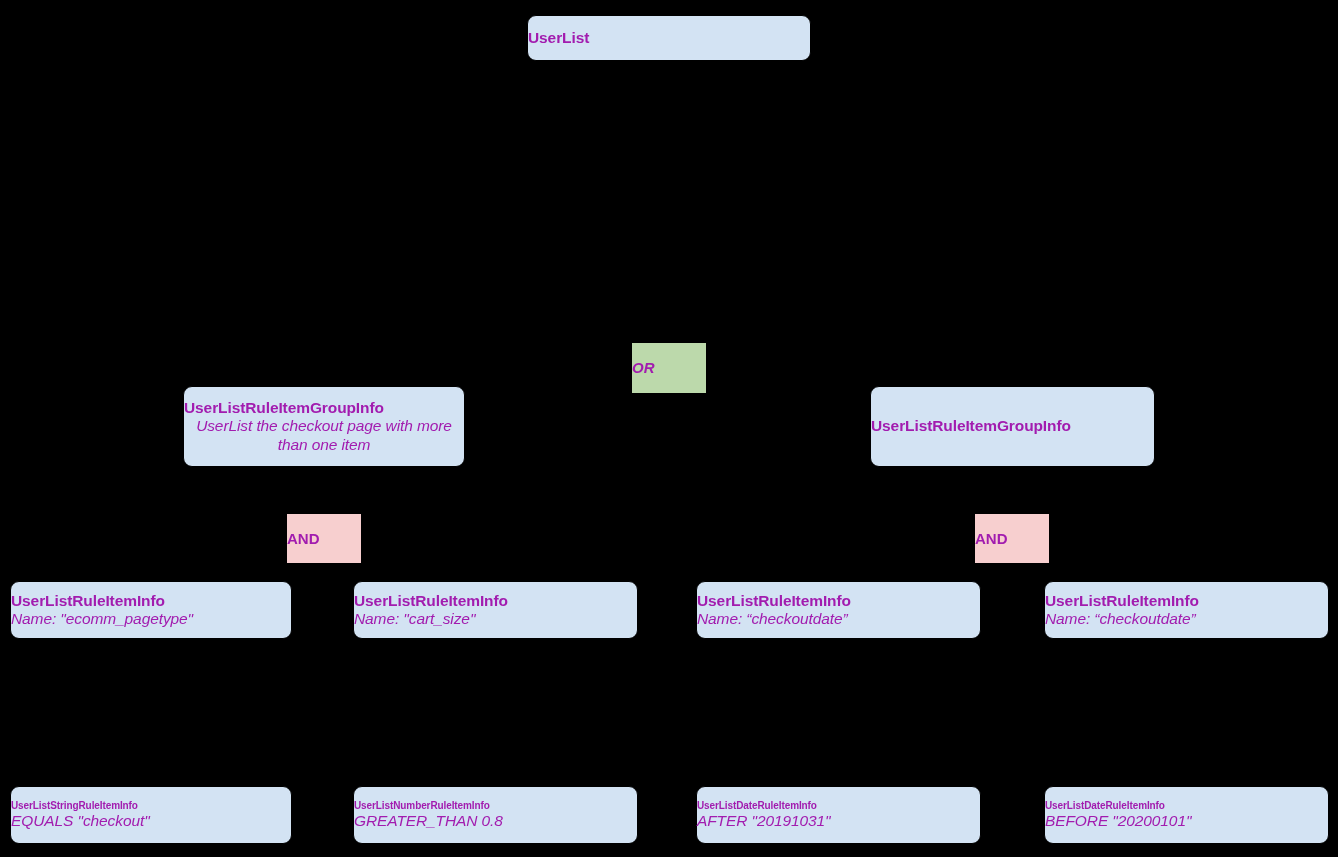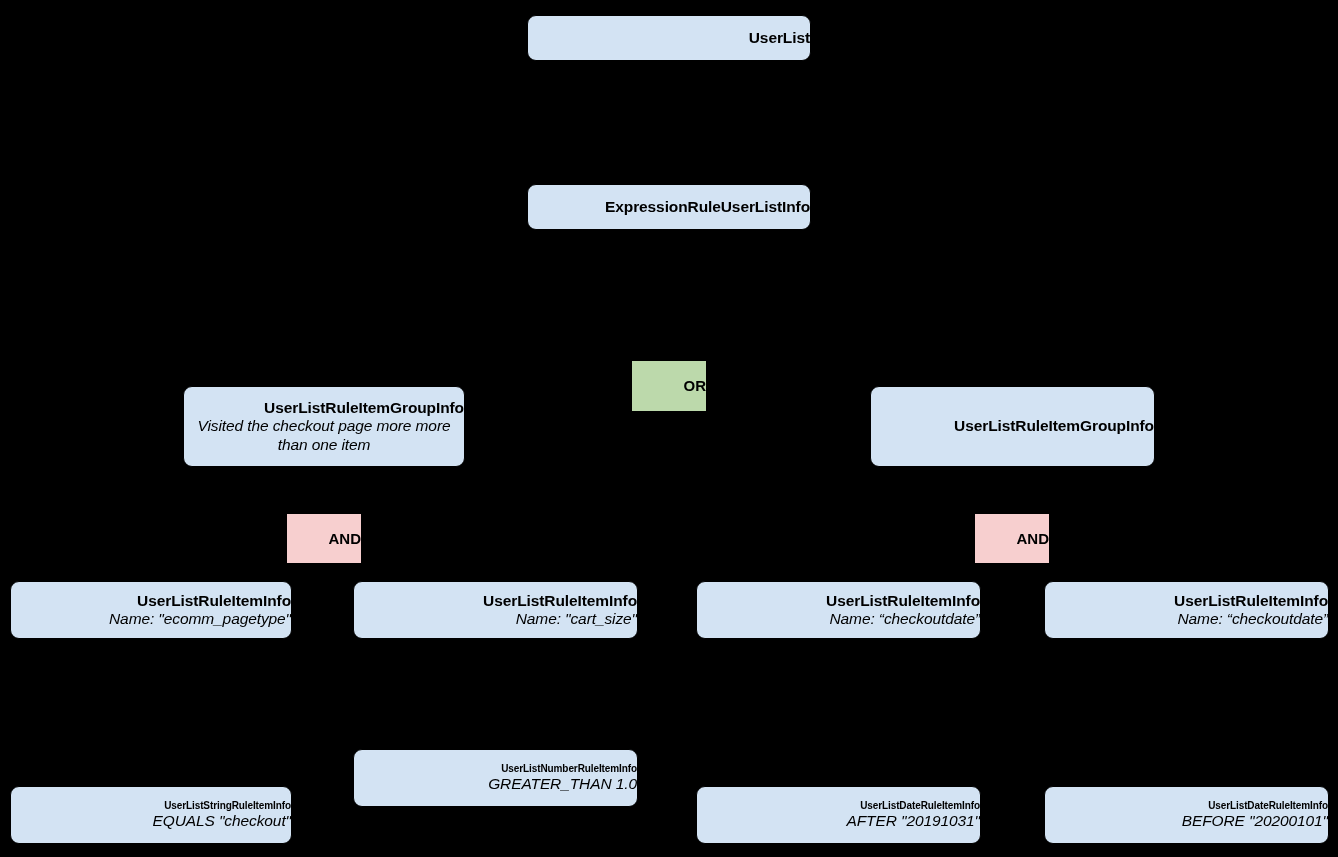--- a/index.html
+++ b/index.html
@@ -29,24 +29,24 @@
     top: 0;
     width: 1338px;
     height: 857px;
     pointer-events: none;
   }
   .node {
     position: absolute;
     box-sizing: border-box;
     display: flex;
     flex-direction: column;
-    align-items: flex-end;
+    align-items: flex-start;
     justify-content: center;
     text-align: center;
-    color: #000000;
+    color: #a21caf;
     line-height: 1.18;
   }
   .node.rounded {
     background: #d3e3f3;
     border: 1px solid #000000;
     border-radius: 9px;
   }
   .node.rect {
     border: 1px solid #000000;
     border-radius: 0;
@@ -97,32 +97,29 @@
       <line x1="838" y1="639" x2="838" y2="786"></line>
       <line x1="1186" y1="639" x2="1186" y2="786"></line>
     </g>
   </svg>
 
   <div class="node rounded" style="left:527px; top:15px; width:284px; height:46px;">
     <span class="n-title">UserList</span>
   </div>
 
 
-  <div class="node rounded" style="left:527px; top:184px; width:284px; height:46px;">
-    <span class="n-title">ExpressionRuleUserListInfo</span>
-  </div>
 
 
-  <div class="node rect op-or" style="left:631px; top:360px; width:76px; height:52px;">
+  <div class="node rect op-or" style="left:631px; top:342px; width:76px; height:52px;font-style:italic;">
     <span class="op-label">OR</span>
   </div>
 
   <div class="node rounded" style="left:183px; top:386px; width:282px; height:81px;">
     <span class="n-title">UserListRuleItemGroupInfo</span>
-    <span class="n-sub">Visited the checkout page more more than one item</span>
+    <span class="n-sub">UserList the checkout page with more than one item</span>
   </div>
 
   <div class="node rounded" style="left:870px; top:386px; width:285px; height:81px;">
     <span class="n-title">UserListRuleItemGroupInfo</span>
   </div>
 
   <div class="node rect op-and" style="left:286px; top:513px; width:76px; height:51px;">
     <span class="op-label">AND</span>
   </div>
 
@@ -148,23 +145,23 @@
   <div class="node rounded" style="left:1044px; top:581px; width:285px; height:58px;">
     <span class="n-title">UserListRuleItemInfo</span>
     <span class="n-sub nowrap">Name: “checkoutdate”</span>
   </div>
 
   <div class="node rounded" style="left:10px; top:786px; width:282px; height:58px;">
     <span class="n-title small">UserListStringRuleItemInfo</span>
     <span class="n-sub nowrap">EQUALS "checkout"</span>
   </div>
 
-  <div class="node rounded" style="left:353px; top:749px; width:285px; height:58px;">
+  <div class="node rounded" style="left:353px; top:786px; width:285px; height:58px;">
     <span class="n-title small">UserListNumberRuleItemInfo</span>
-    <span class="n-sub nowrap">GREATER_THAN 1.0</span>
+    <span class="n-sub nowrap">GREATER_THAN 0.8</span>
   </div>
 
   <div class="node rounded" style="left:696px; top:786px; width:285px; height:58px;">
     <span class="n-title small">UserListDateRuleItemInfo</span>
     <span class="n-sub nowrap">AFTER "20191031"</span>
   </div>
 
   <div class="node rounded" style="left:1044px; top:786px; width:285px; height:58px;">
     <span class="n-title small">UserListDateRuleItemInfo</span>
     <span class="n-sub nowrap">BEFORE "20200101"</span>

